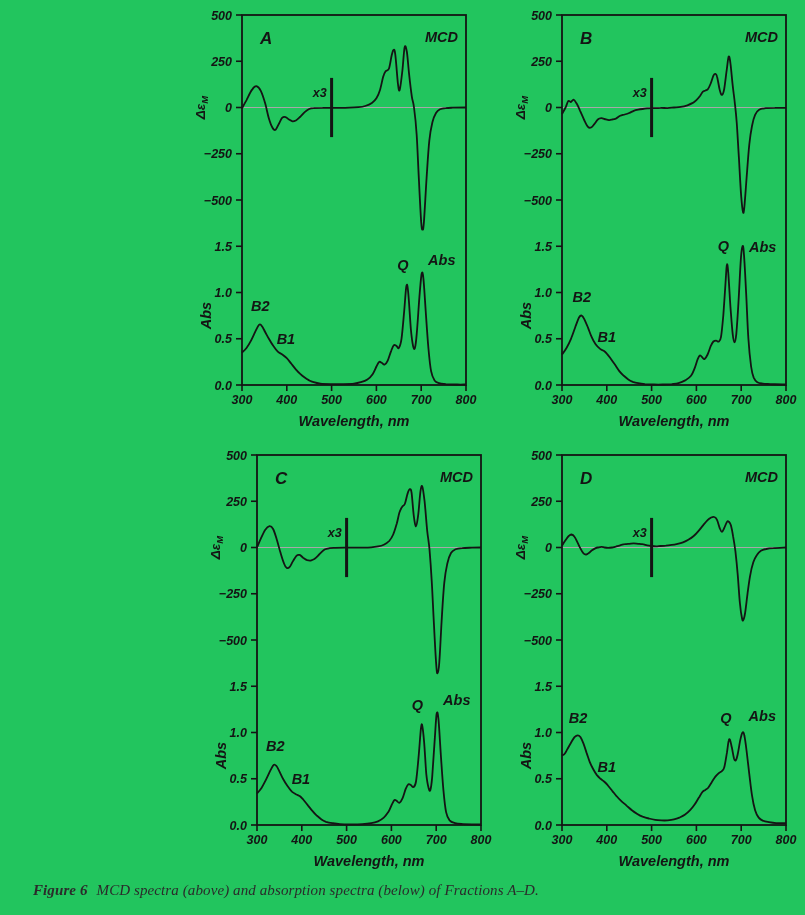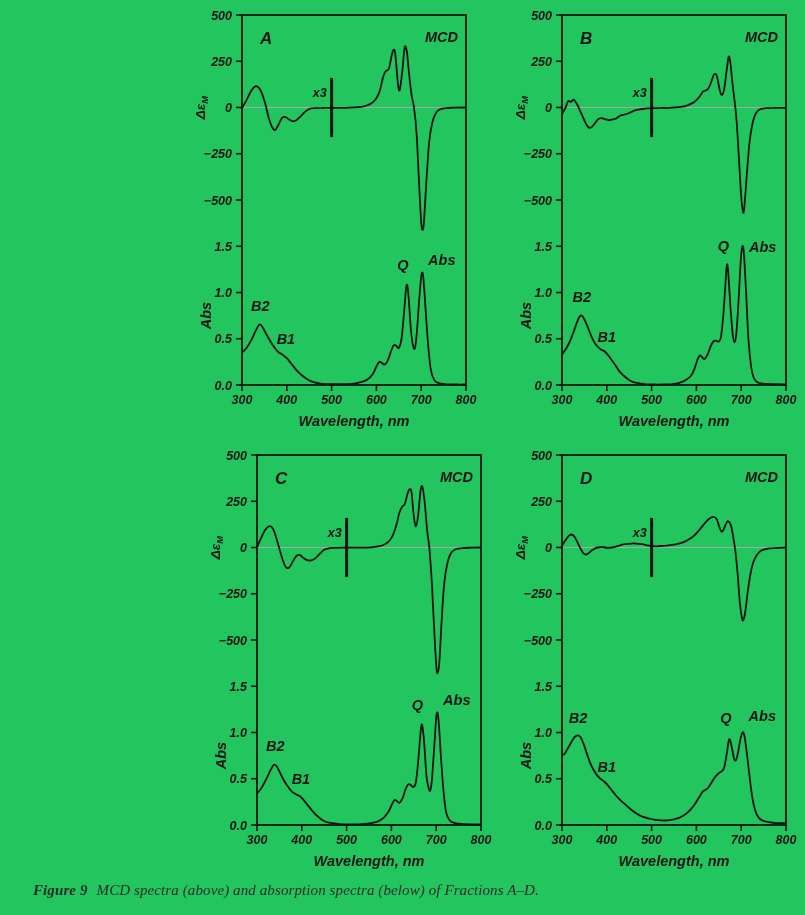--- a/index.html
+++ b/index.html
@@ -201,14 +201,14 @@
       <path d="M60.0 105.7C60.6 104.7 62.5 101.7 63.6 100.1C64.7 98.5 65.7 97.0 66.7 96.0C67.7 95.1 68.4 94.4 69.4 94.5C70.4 94.7 71.5 95.4 72.5 96.8C73.6 98.2 74.7 100.9 75.7 102.9C76.7 104.8 77.4 106.7 78.4 108.4C79.3 110.2 80.5 112.4 81.5 113.4C82.5 114.4 83.3 114.6 84.2 114.5C85.1 114.5 85.9 113.8 86.9 113.0C87.9 112.3 89.0 111.0 90.0 110.3C91.1 109.5 92.2 108.9 93.2 108.4C94.1 108.0 94.8 107.7 95.8 107.5C96.9 107.3 98.3 106.9 99.4 106.9C100.5 106.9 101.4 107.3 102.6 107.5C103.7 107.7 104.9 107.9 106.1 107.9C107.4 107.9 108.9 107.7 110.2 107.5C111.4 107.3 112.4 106.9 113.8 106.6C115.1 106.2 116.7 105.7 118.2 105.3C119.7 104.9 121.2 104.4 122.7 104.2C124.2 103.9 125.7 103.9 127.2 103.8C128.7 103.7 130.2 103.4 131.7 103.4C133.2 103.4 134.7 103.7 136.2 103.8C137.7 103.9 139.1 103.9 140.6 104.2C142.1 104.4 143.6 105.0 145.1 105.3C146.6 105.6 148.1 105.8 149.6 106.0C151.1 106.2 152.6 106.4 154.1 106.4C155.6 106.4 156.9 106.1 158.6 106.0C160.2 105.9 162.1 105.8 163.9 105.7C165.8 105.5 167.8 105.2 169.8 104.9C171.7 104.6 173.7 104.2 175.6 103.8C177.5 103.4 179.2 103.0 181.0 102.3C182.8 101.6 184.5 100.8 186.3 99.7C188.1 98.7 190.0 97.5 191.7 96.0C193.4 94.5 195.1 92.6 196.6 90.8C198.2 89.1 199.6 87.1 201.1 85.3C202.6 83.5 204.3 81.4 205.6 80.1C206.9 78.8 208.1 78.1 209.2 77.5C210.3 77.0 211.3 76.6 212.3 77.0C213.3 77.3 214.1 77.9 215.0 79.8C215.9 81.6 216.9 86.1 217.7 88.1C218.5 90.1 219.1 91.9 219.9 91.8C220.8 91.6 221.8 88.8 222.6 87.2C223.4 85.5 224.2 82.9 224.9 82.0C225.5 81.0 226.0 81.0 226.7 81.6C227.3 82.2 228.1 82.8 228.9 85.3C229.6 87.8 230.4 92.1 231.1 96.4C231.9 100.7 232.6 105.0 233.4 111.2C234.1 117.4 234.9 124.8 235.6 133.4C236.4 142.0 237.1 155.4 237.9 163.0C238.6 170.6 239.5 175.9 240.1 178.7C240.7 181.5 240.9 180.7 241.4 179.7C242.0 178.6 242.6 176.6 243.2 172.3C243.9 167.9 244.7 159.9 245.5 153.8C246.3 147.6 247.2 140.5 248.2 135.3C249.1 130.0 250.2 125.7 251.3 122.3C252.4 118.9 253.6 116.8 254.9 114.9C256.1 113.0 257.3 111.8 258.9 110.8C260.5 109.8 262.2 109.4 264.3 109.0C266.4 108.5 268.2 108.3 271.5 108.1C274.7 107.8 281.9 107.6 284.0 107.5" fill="none" stroke="#141414" stroke-width="1.8" stroke-linejoin="round"></path>
       <path d="M60.0 315.6C60.4 315.3 61.8 314.9 62.7 313.8C63.6 312.7 64.3 311.0 65.4 309.1C66.4 307.3 67.8 304.7 69.0 302.7C70.2 300.7 71.4 298.4 72.5 297.1C73.7 295.9 74.7 295.3 75.7 295.3C76.7 295.3 77.4 295.7 78.4 297.1C79.3 298.5 80.5 301.0 81.5 303.6C82.5 306.2 83.6 309.8 84.6 312.9C85.7 315.9 86.7 319.3 87.8 322.1C88.9 324.9 90.2 327.3 91.4 329.5C92.6 331.7 93.7 333.5 94.9 335.1C96.1 336.6 97.3 337.7 98.5 338.8C99.7 339.8 100.9 340.4 102.1 341.5C103.3 342.6 104.4 343.7 105.7 345.2C107.0 346.8 108.7 348.9 110.2 350.8C111.7 352.6 113.2 354.6 114.7 356.3C116.1 358.0 117.5 359.4 119.1 360.9C120.8 362.5 122.7 364.0 124.5 365.6C126.3 367.1 128.1 368.8 129.9 370.2C131.7 371.6 133.5 372.8 135.3 373.9C137.1 375.0 138.7 375.9 140.6 376.7C142.6 377.4 144.8 378.0 146.9 378.5C149.0 379.1 151.1 379.6 153.2 379.9C155.3 380.2 157.4 380.3 159.5 380.4C161.5 380.5 163.6 380.5 165.7 380.4C167.8 380.2 170.1 379.9 172.0 379.4C173.9 379.0 175.6 378.4 177.4 377.6C179.2 376.8 181.0 376.1 182.8 374.8C184.5 373.6 186.5 371.9 188.1 370.2C189.8 368.5 191.1 366.8 192.6 364.6C194.1 362.5 195.7 359.4 197.1 357.3C198.4 355.1 199.6 352.9 200.7 351.7C201.7 350.5 202.5 350.5 203.4 349.9C204.3 349.2 205.0 349.2 206.0 348.0C207.1 346.8 208.4 344.3 209.6 342.4C210.8 340.6 212.0 338.4 213.2 336.9C214.4 335.4 215.8 334.1 216.8 333.2C217.8 332.3 218.6 332.3 219.5 331.4C220.4 330.4 221.3 330.7 222.2 327.6C223.1 324.6 224.1 317.3 224.9 312.9C225.6 308.4 226.1 303.0 226.7 300.8C227.2 298.7 227.5 298.8 228.0 299.9C228.5 301.0 229.1 304.2 229.8 307.3C230.5 310.4 231.4 316.2 232.0 318.4C232.7 320.6 233.2 320.9 233.8 320.3C234.4 319.6 234.9 318.1 235.6 314.7C236.4 311.3 237.5 303.6 238.3 299.9C239.1 296.2 239.9 293.3 240.5 292.5C241.2 291.7 241.7 292.2 242.3 295.3C243.0 298.4 243.8 304.5 244.6 311.0C245.4 317.5 246.4 326.7 247.3 334.1C248.2 341.5 249.0 349.4 250.0 355.4C250.9 361.4 252.0 366.5 253.1 370.2C254.2 373.9 255.3 375.8 256.7 377.6C258.0 379.4 259.4 380.1 261.2 380.8C262.9 381.6 264.8 381.8 267.0 382.2C269.1 382.6 271.3 383.0 274.1 383.1C277.0 383.3 282.4 383.1 284.0 383.1" fill="none" stroke="#141414" stroke-width="1.8" stroke-linejoin="round"></path>
       <text x="78" y="44" text-anchor="start" font-family="&quot;Liberation Sans&quot;, sans-serif" font-size="17" font-weight="700" fill="#141414">D</text>
       <text x="276" y="42" text-anchor="end" font-family="&quot;Liberation Sans&quot;, sans-serif" font-size="14.5" font-weight="700" fill="#141414">MCD</text>
       <text x="76.128" y="283.25" text-anchor="middle" font-family="&quot;Liberation Sans&quot;, sans-serif" font-size="14.5" font-weight="700" fill="#141414">B2</text>
       <text x="104.80000000000001" y="332.275" text-anchor="middle" font-family="&quot;Liberation Sans&quot;, sans-serif" font-size="14.5" font-weight="700" fill="#141414">B1</text>
       <text x="223.968" y="283.25" text-anchor="middle" font-family="&quot;Liberation Sans&quot;, sans-serif" font-size="14.5" font-weight="700" fill="#141414">Q</text>
       <text x="260.256" y="281.4" text-anchor="middle" font-family="&quot;Liberation Sans&quot;, sans-serif" font-size="14.5" font-weight="700" fill="#141414">Abs</text>
     </svg>
 
-  <p class="caption"><b>Figure 9</b><span>MCD spectra (above) and absorption spectra (below) of Fractions A–D.</span></p>
+  <p class="caption"><b>Figure 6</b><span>MCD spectra (above) and absorption spectra (below) of Fractions A–D.</span></p>
 </div>
 
 </body></html>

